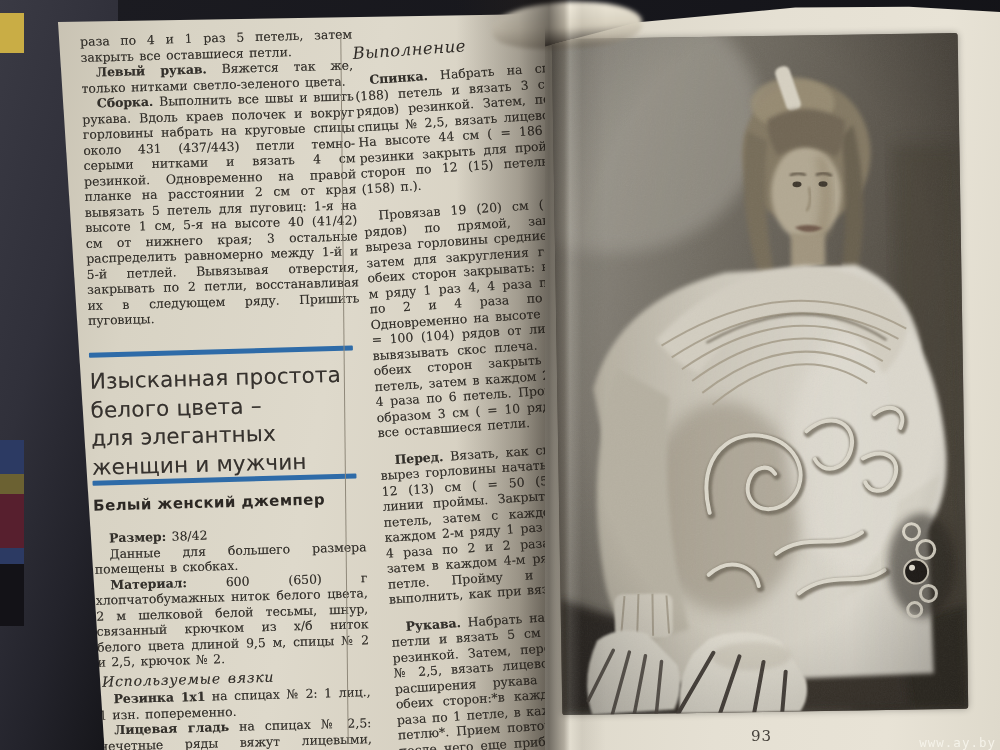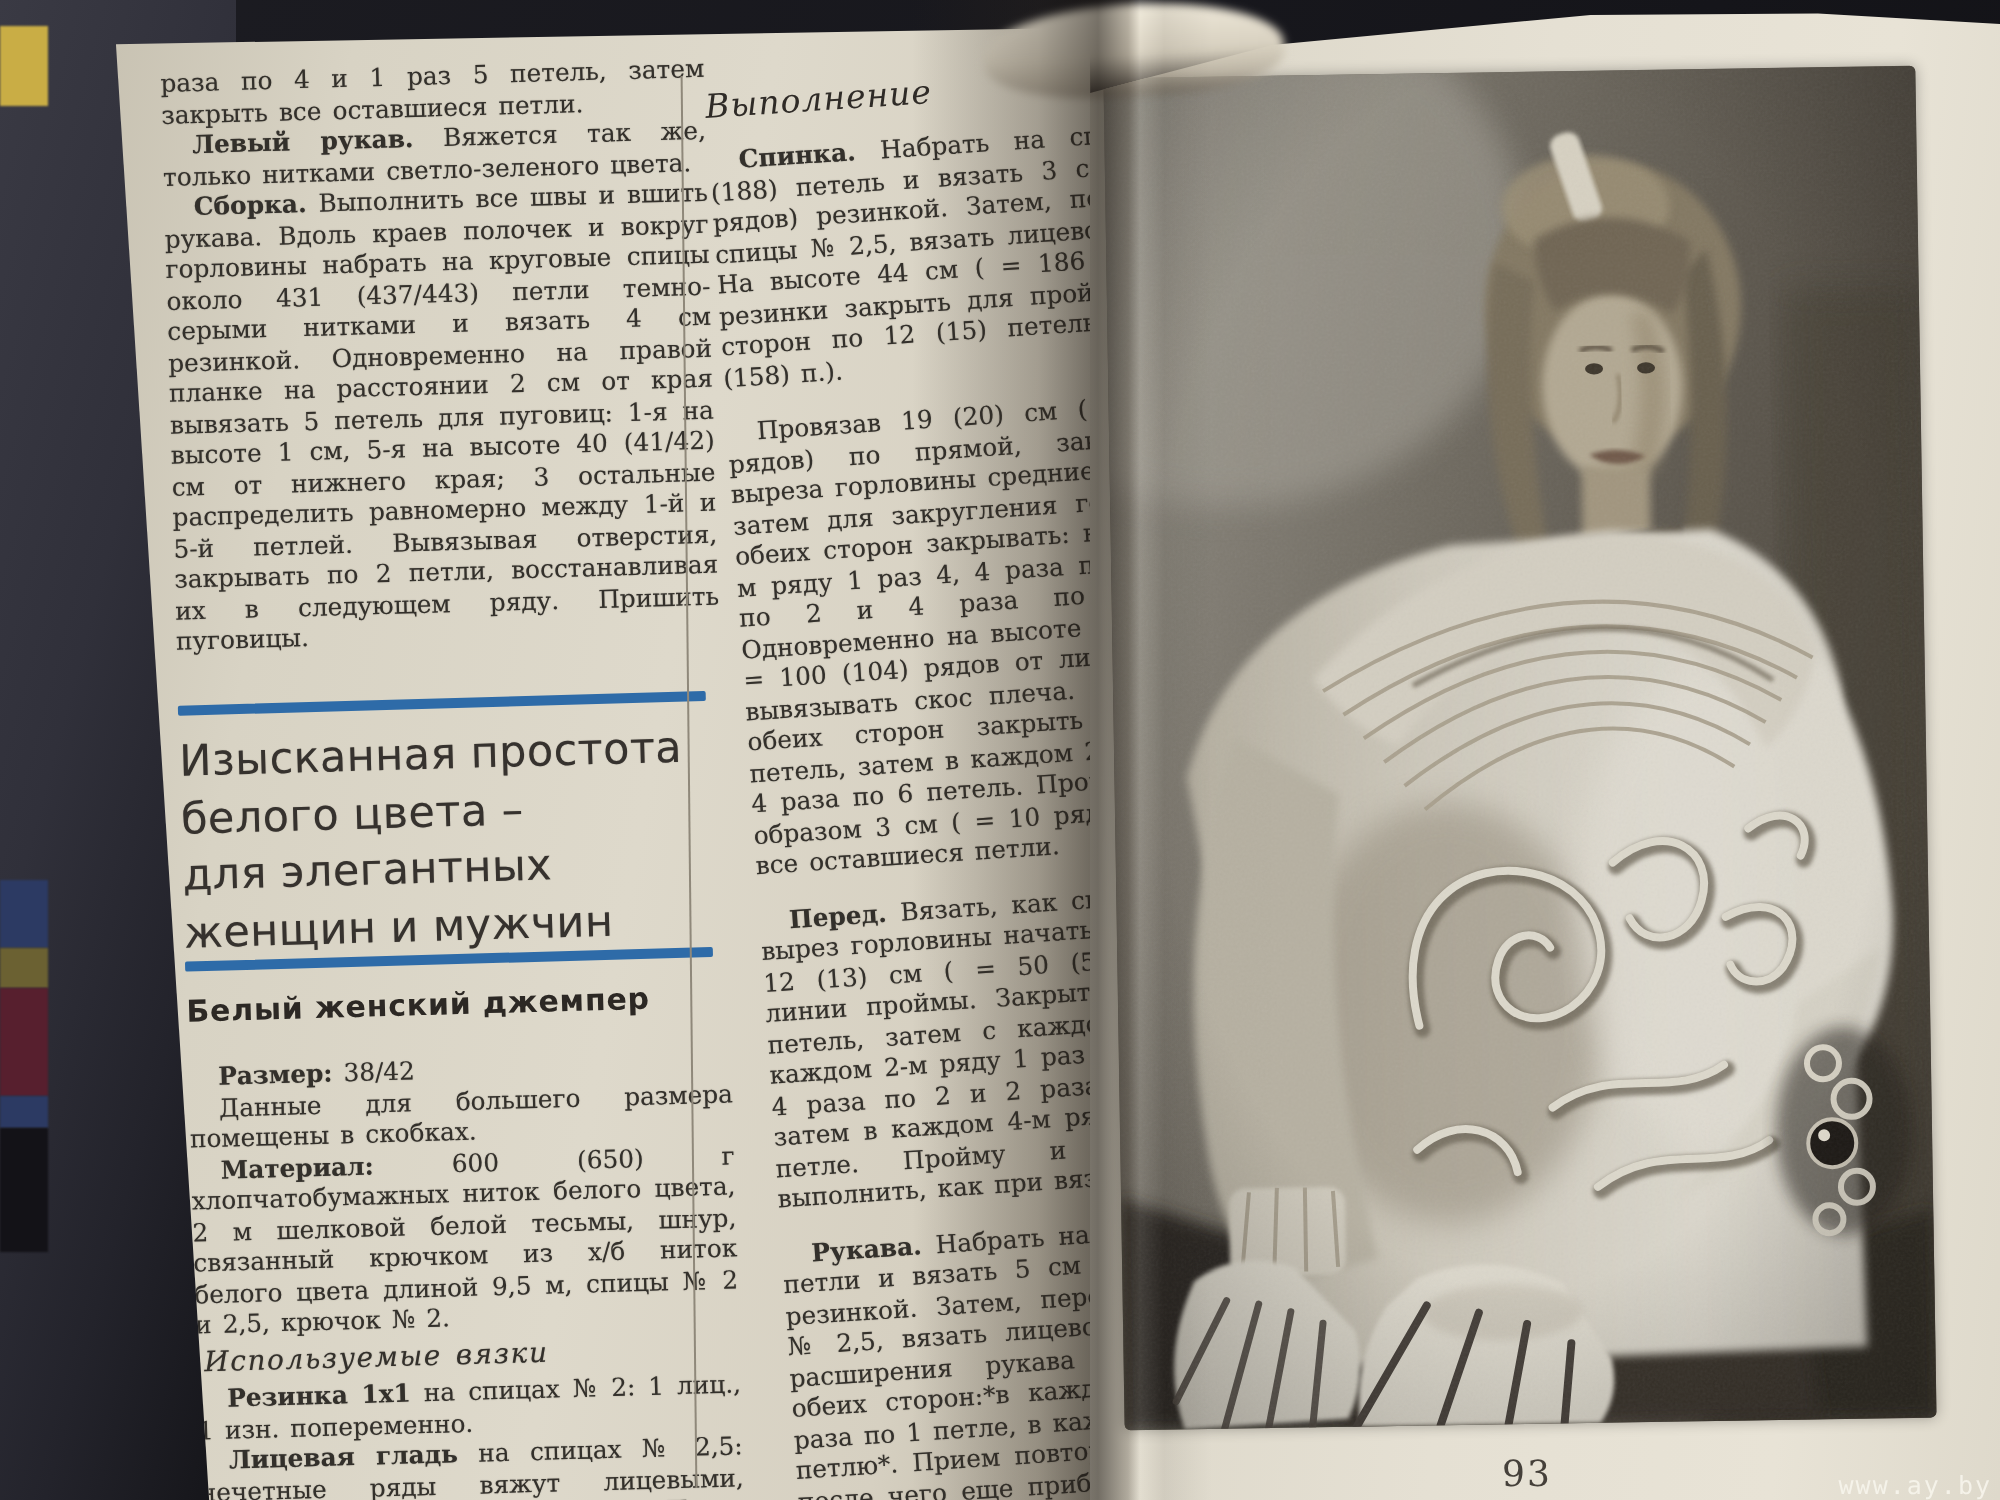--- a/index.html
+++ b/index.html
@@ -51,21 +51,21 @@
       color:#36322e;letter-spacing:.2px;text-shadow:0 0 .5px rgba(40,35,30,.4);}
   .subheading{top:463px;margin:0;font-family:"DejaVu Sans",sans-serif;font-weight:700;
       font-size:15px;line-height:18px;color:#2c2824;letter-spacing:.4px;}
   .block-b{top:497px;}
   .col2-heading{margin:0 0 10px;font-style:italic;font-weight:400;font-size:16.5px;
       letter-spacing:.5px;color:#2f2b27;}
   
   .photo{position:absolute;left:12px;top:36px;width:406px;height:676px;
       transform:rotate(-.9deg);border-radius:3px;overflow:hidden;background:#6b665d;
       box-shadow:0 0 7px rgba(0,0,0,.3);}
-  .pageno{position:absolute;left:206px;top:727px;font-size:18px;color:#45403a;
+  .pageno{position:absolute;left:206px;top:727px;font-size:15px;color:#45403a;
       letter-spacing:1px;}
   .watermark{position:absolute;right:4px;bottom:0px;font-family:"DejaVu Sans Mono",monospace;
       font-size:12.5px;color:rgba(246,244,236,.92);letter-spacing:1px;z-index:6;}
 </style>
 </head>
 <body>
 
 <div class="scene">
   <div class="book-edge"></div>
   <div class="strip strip-yellow-top"></div>

